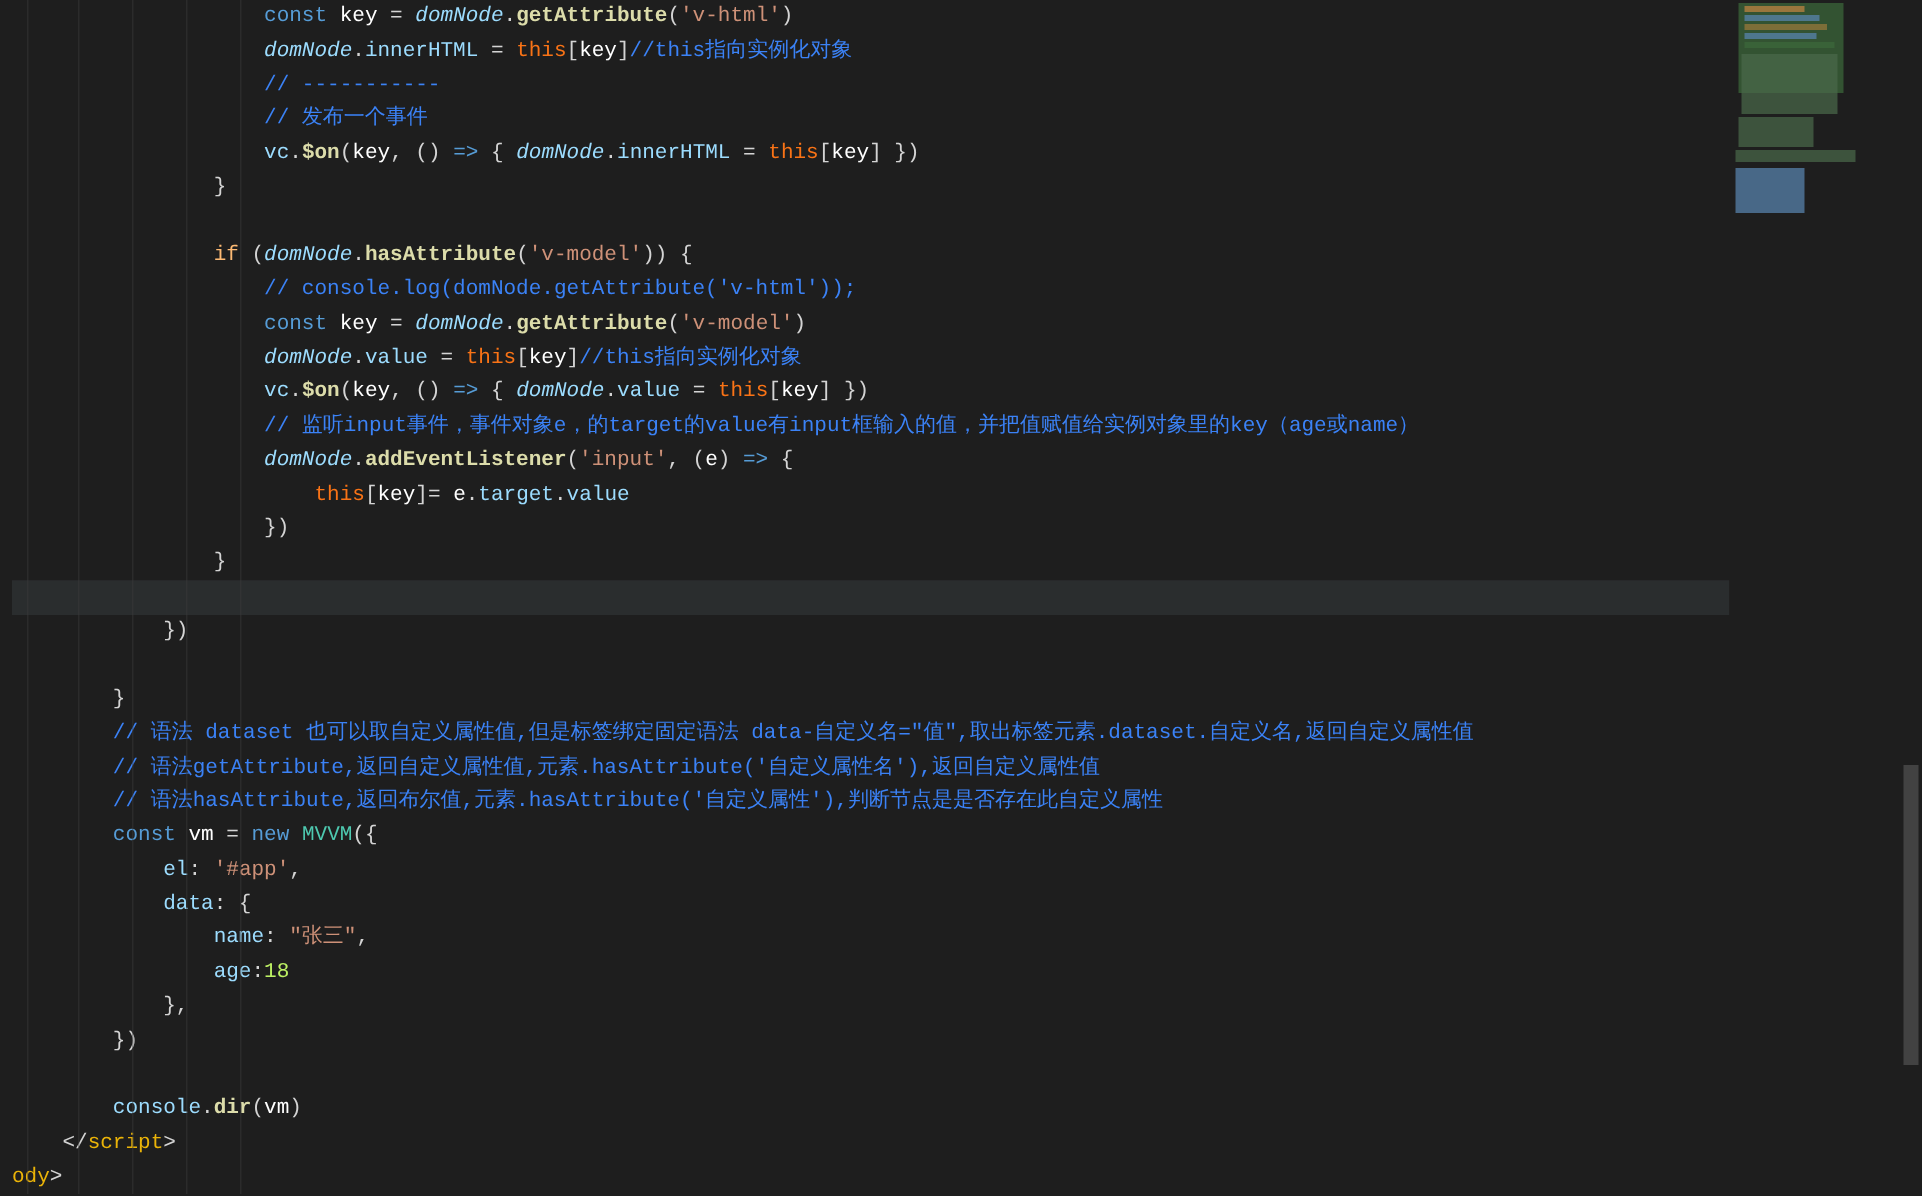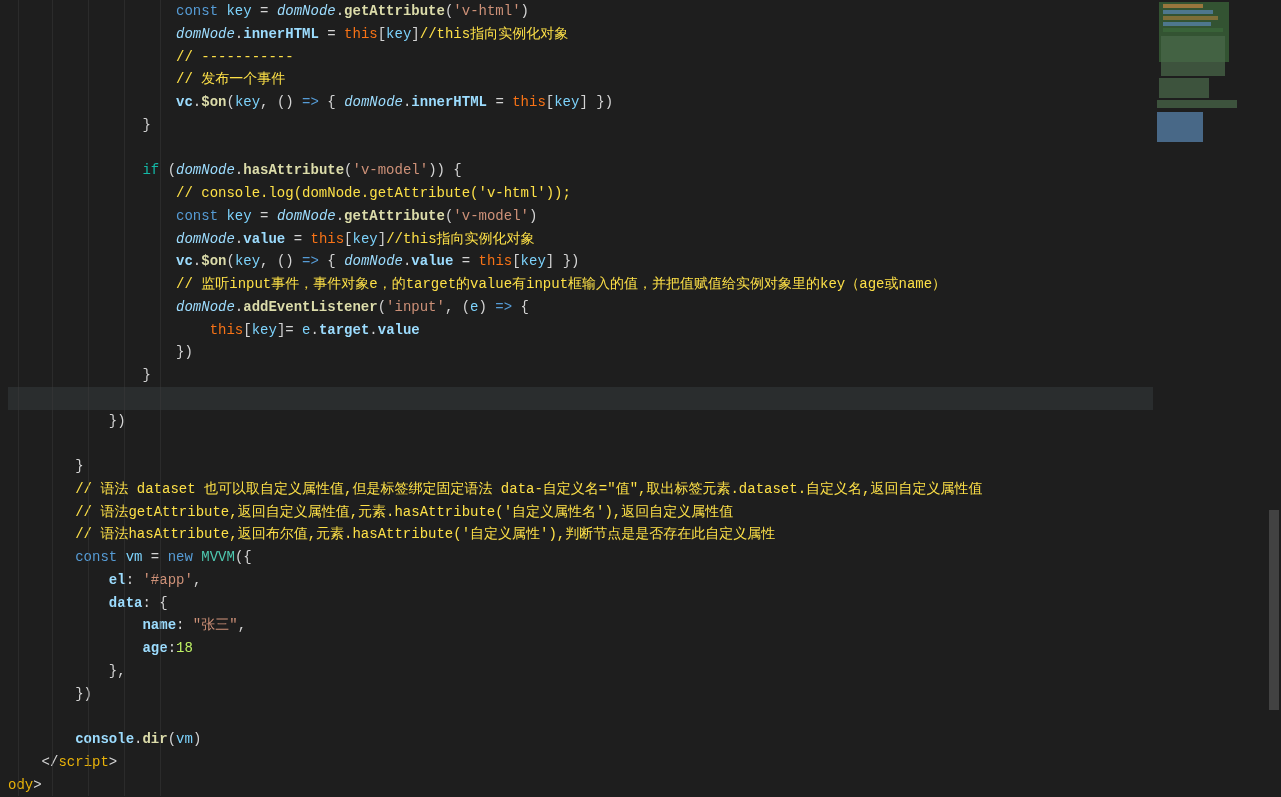--- a/index.html
+++ b/index.html
@@ -55,28 +55,28 @@
     background:#1e1e1e;
   }
   .scrollbar .thumb {
     position:absolute;
     left:2px; width:10px;
     background:#424242;
     border-radius:0;
   }
   
   .kw   { color:#569cd6;text-align:right; }     
-  .kw2  { color:#14b8a6; }     
+  .kw2  { color:#fdba74; }     
   .fn   { color:#dcdcaa;font-weight:bold; }     
-  .prop { color:#9cdcfe;font-weight:bold; }     
+  .prop { color:#9cdcfe; }     
   .var  { color:#9cdcfe; font-style:italic; }
-  .varo { color:#7dd3fc; }     
+  .varo { color:#ffffff; }     
   .str  { color:#ce9178;text-align:right; }     
   .num  { color:#bef264; }
-  .cmt  { color:#fde047; }
+  .cmt  { color:#3b82f6; }
   .pun  { color:#d4d4d4; }
   .op   { color:#d4d4d4; }
   .cls  { color:#4ec9b0; } 
   .th   { color:#f97316; }
   .tag  { color:#eab308; }
   .ital { }
 </style>
 </head>
 <body>
 

